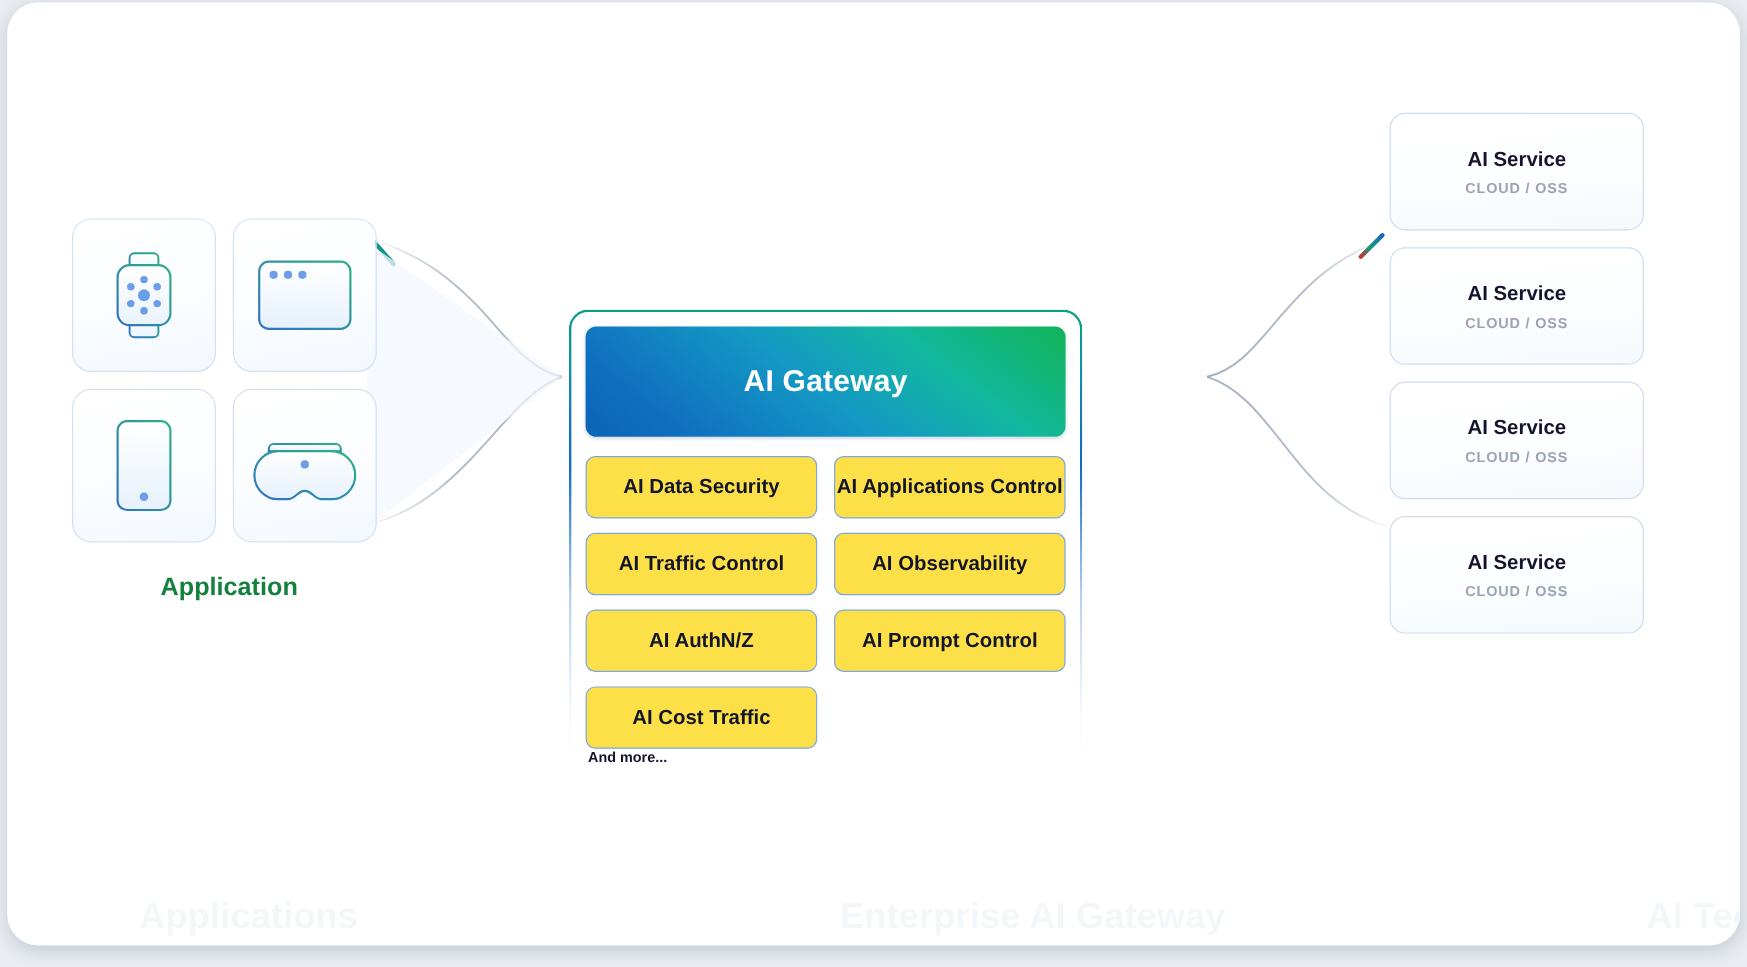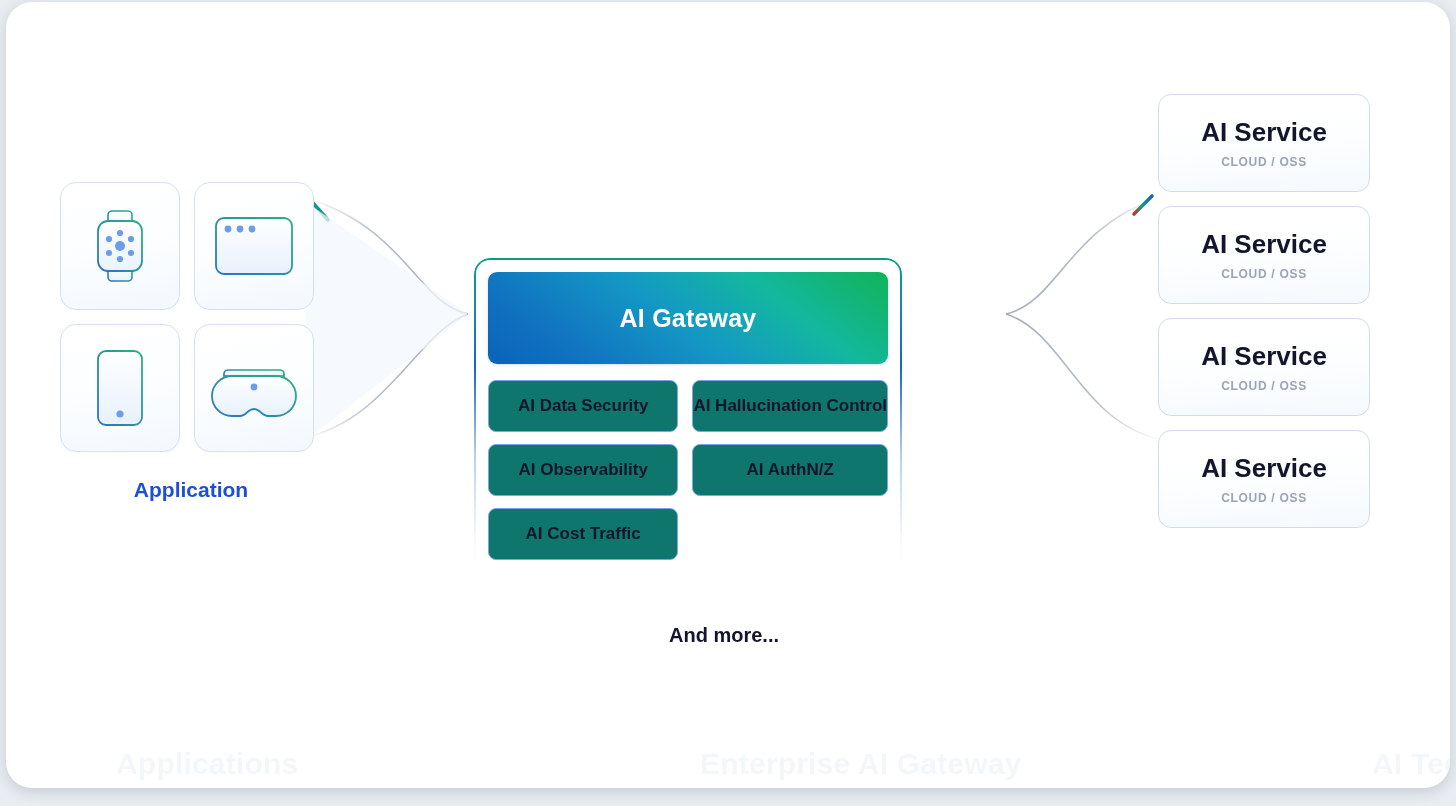--- a/index.html
+++ b/index.html
@@ -71,21 +71,21 @@
     background: linear-gradient(170deg, #ffffff 0%, #fbfdff 55%, #f3f8fe 100%);
     display: flex;
     align-items: center;
     justify-content: center;
   }
   .app-caption {
     margin-top: 26px;
     text-align: center;
     font-size: 21px;
     font-weight: 700;
-    color: #1d4ed8;
+    color: #15803d;
   }
 
   
   #gateway-wrap {
     position: absolute;
     left: 468px;
     top: 256px;
     width: 428px;
   }
   #gateway-box {
@@ -134,36 +134,35 @@
     position: relative;
     margin-top: 16px;
     display: grid;
     grid-template-columns: 1fr 1fr;
     gap: 12px 14px;
   }
   .feature-card {
     height: 50px;
     border: 1.6px solid #7ba6e2;
     border-radius: 8px;
-    background: #0f766e;
+    background: #fde047;
     display: flex;
     align-items: center;
     justify-content: center;
     font-size: 17px;
     font-weight: 600;
     color: #12152b;
     white-space: nowrap;
   }
   #and-more {
     position: absolute;
-    left: 448px;
+    left: 484px;
     top: 622px;
     width: 540px;
-    text-align: center;
-    font-size: 20px;
+    font-size: 12px;
     font-weight: 600;
     color: #12152b;
   }
 
   
   #services {
     position: absolute;
     left: 1152px;
     top: 92px;
     display: flex;
@@ -176,21 +175,21 @@
     border: 1px solid #cfdcef;
     border-radius: 13px;
     background: linear-gradient(175deg, #ffffff 0%, #fdfeff 50%, #f5f9fd 100%);
     display: flex;
     flex-direction: column;
     align-items: center;
     justify-content: center;
     gap: 7px;
   }
   .service-title {
-    font-size: 26px;
+    font-size: 17px;
     font-weight: 700;
     color: #12152b;
   }
   .service-sub {
     font-size: 12px;
     font-weight: 600;
     color: #9aa4b4;
     letter-spacing: .7px;
   }
 </style>
@@ -326,23 +325,25 @@
     <div id="gateway-wrap">
       <div id="gateway-box">
         <div id="gateway-border"></div>
 
         <div id="gateway-header">
           <span id="gateway-title">AI Gateway</span>
         </div>
 
         <div id="feature-grid">
           <div class="feature-card">AI Data Security</div>
-          <div class="feature-card">AI Hallucination Control</div>
+          <div class="feature-card">AI Applications Control</div>
+          <div class="feature-card">AI Traffic Control</div>
           <div class="feature-card">AI Observability</div>
           <div class="feature-card">AI AuthN/Z</div>
+          <div class="feature-card">AI Prompt Control</div>
           <div class="feature-card">AI Cost Traffic</div>
         </div>
       </div>
     </div>
     <div id="and-more">And more...</div>
 
     <div id="services">
       <div class="service-card">
         <span class="service-title">AI Service</span>
         <span class="service-sub">CLOUD / OSS</span>

